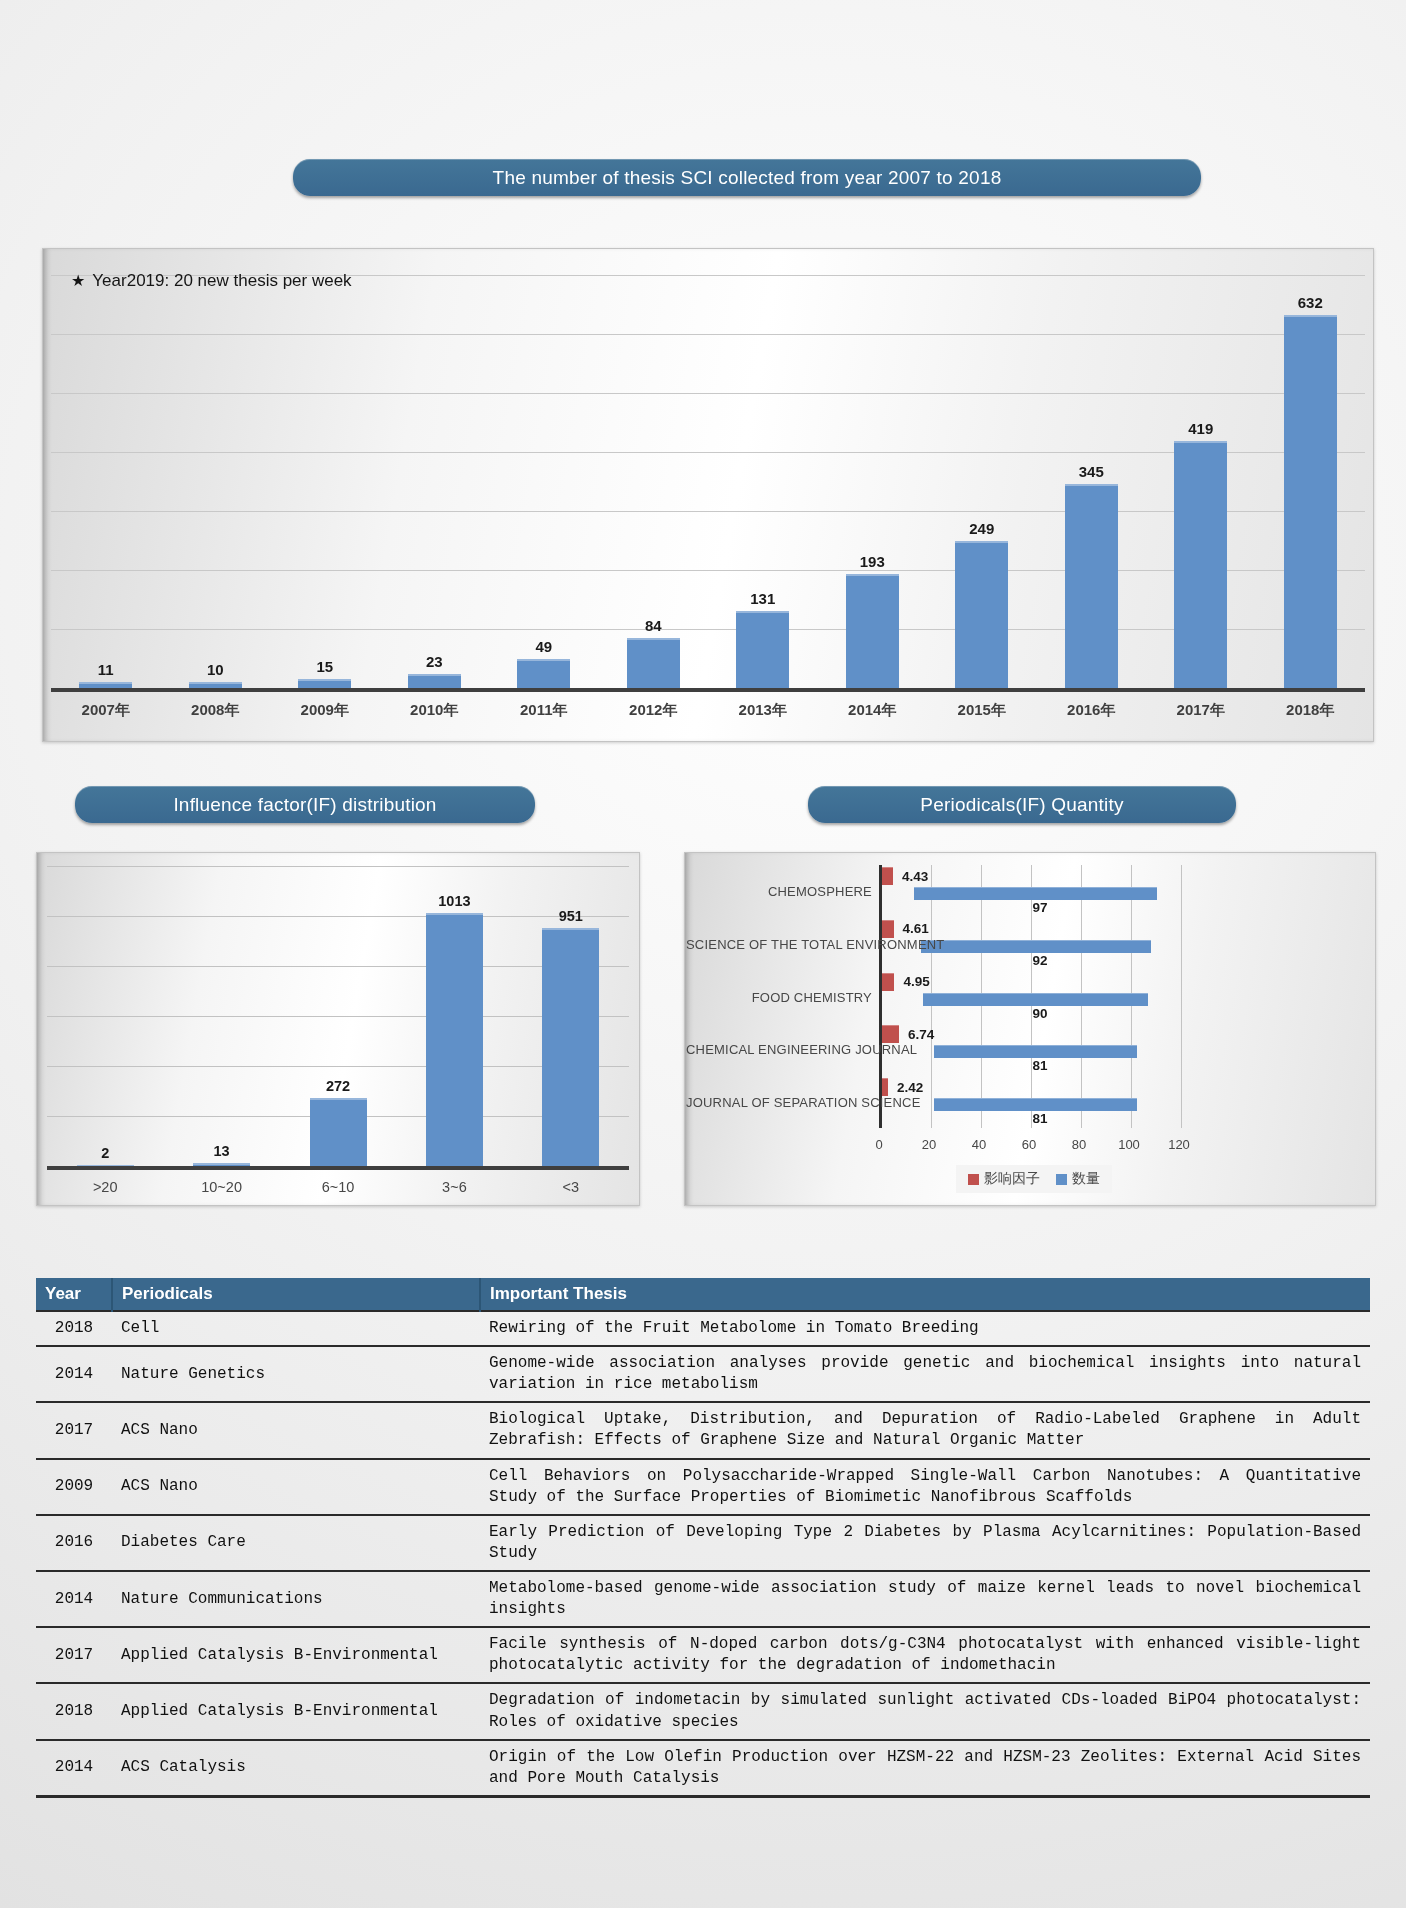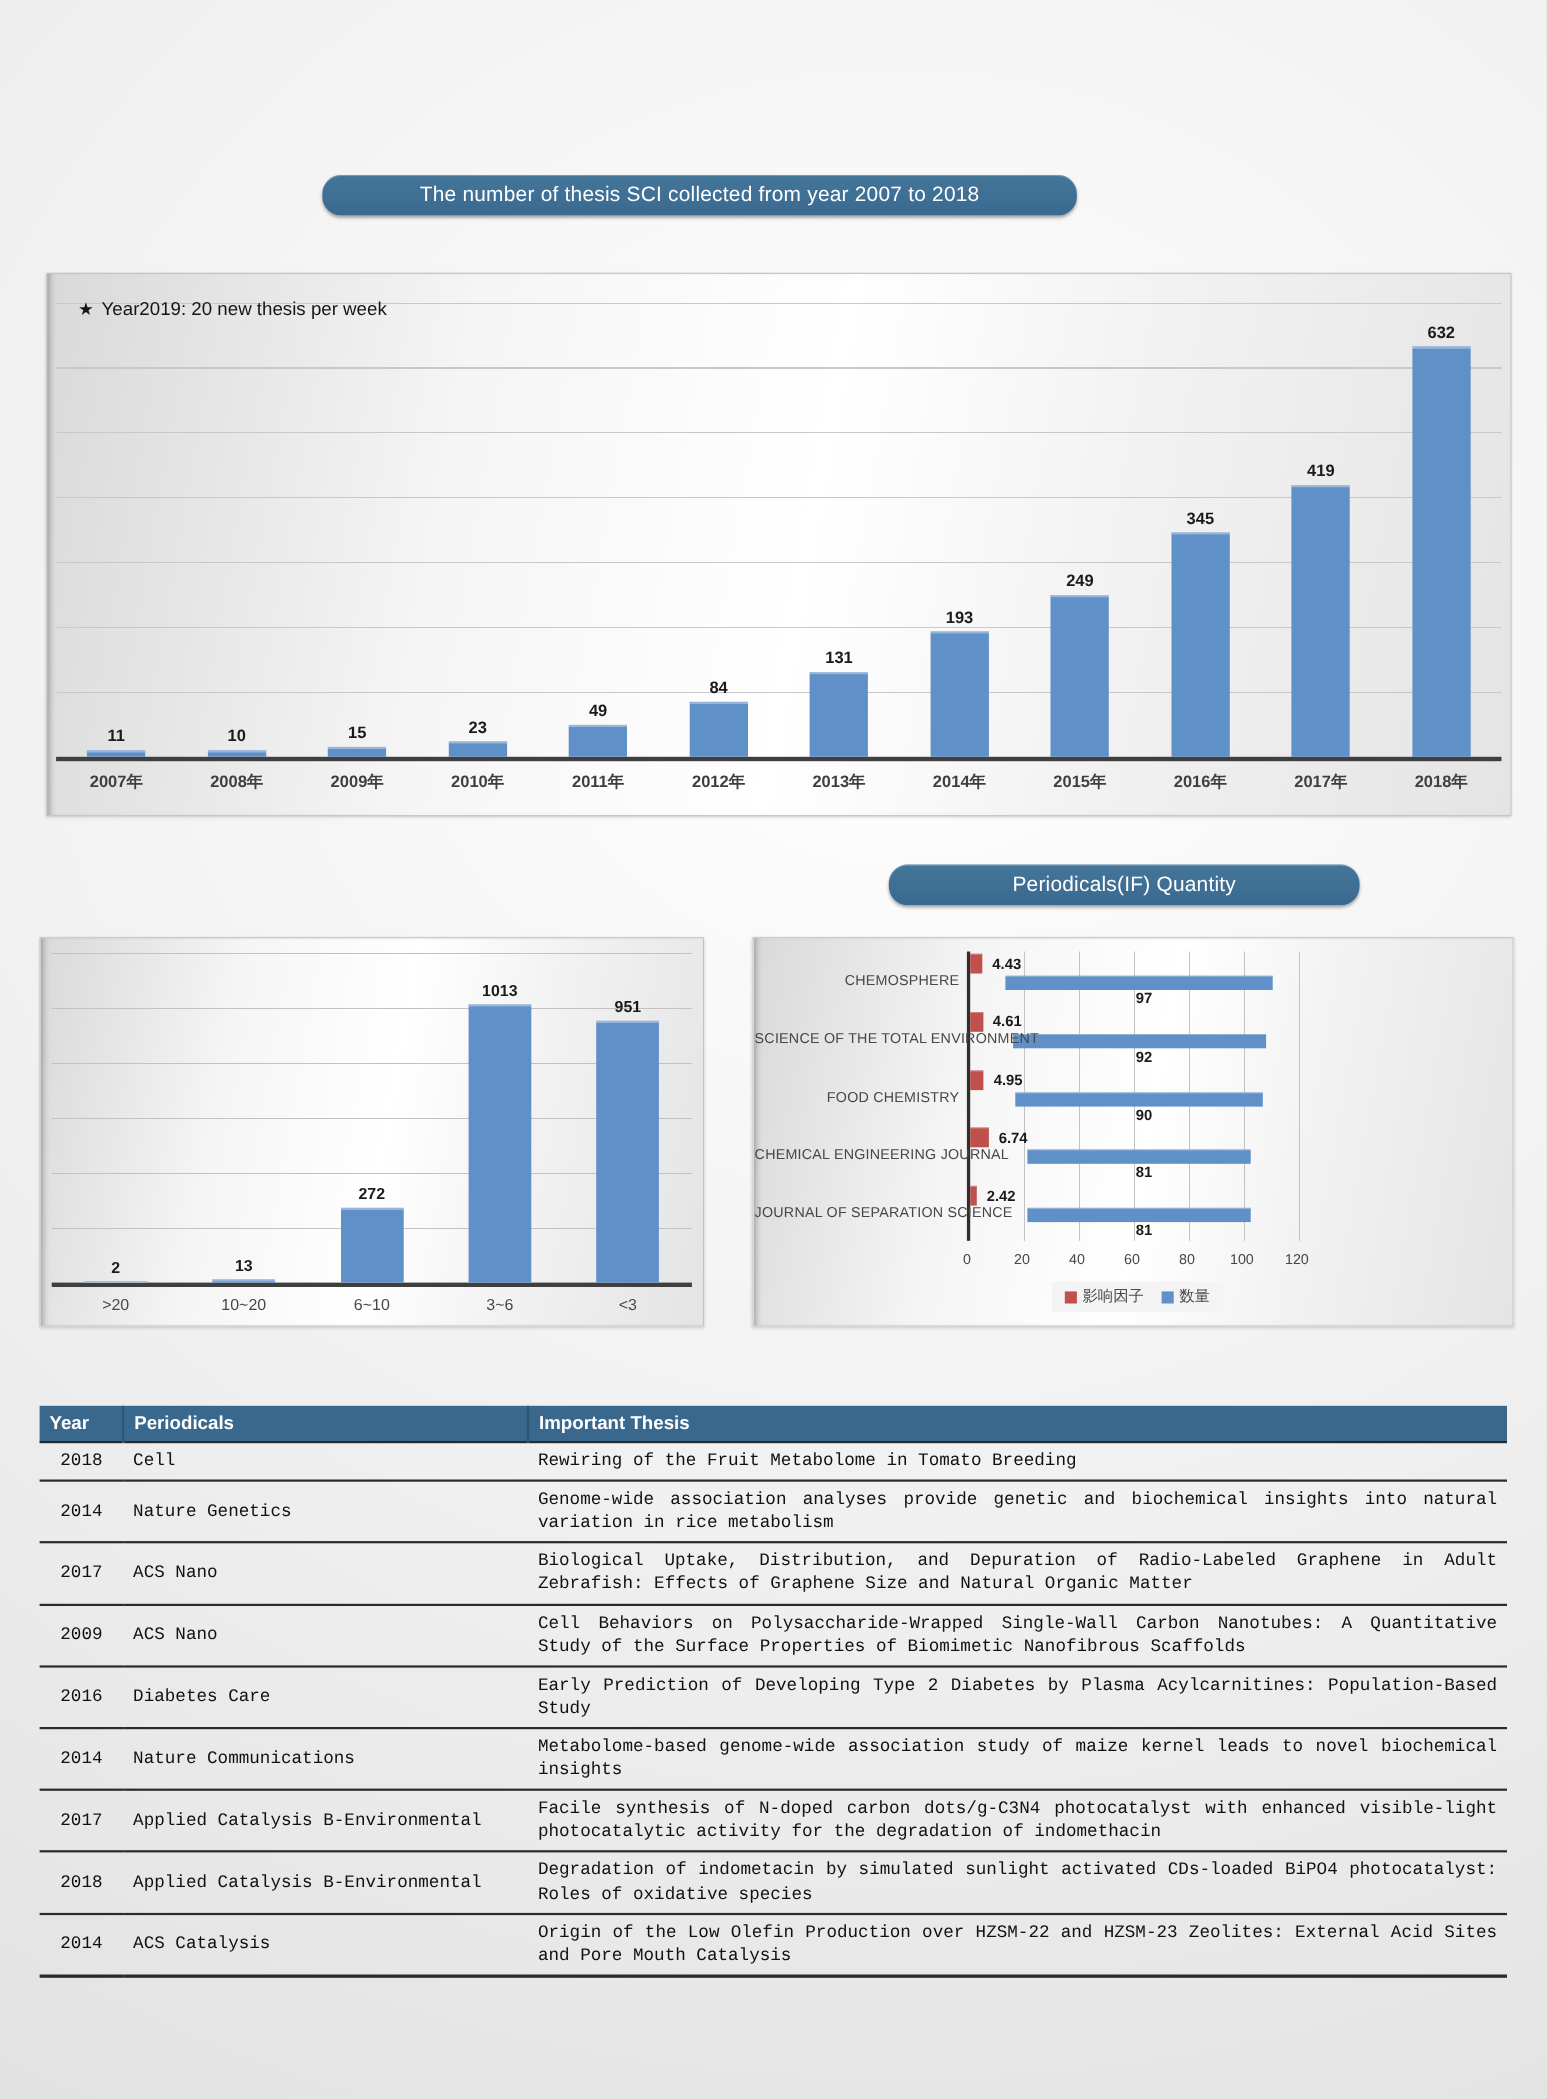--- a/index.html
+++ b/index.html
@@ -5,21 +5,21 @@
   html,body{margin:0;padding:0;}
   body{font-family:"Liberation Sans","DejaVu Sans",sans-serif;background:#e3e3e3;}
   .page{position:relative;width:1406px;height:1908px;overflow:hidden;
         background:radial-gradient(ellipse 120% 80% at 58% 30%, #ffffff 0%, #f2f2f2 48%, #e2e2e2 100%);}
 
   
   .banner{position:absolute;display:flex;align-items:center;justify-content:center;
           background:linear-gradient(to bottom,#447699,#3a6990);color:#fff;
           border-radius:17px;box-shadow:0 2px 3px rgba(0,0,0,.35), inset 0 1px 0 rgba(255,255,255,.25);}
   .banner span{font-size:19px;letter-spacing:.2px;}
-  .banner-main{left:293px;top:159px;width:686px;height:37px;}
+  .banner-main{left:293px;top:159px;width:908px;height:37px;}
   .banner-if{left:75px;top:786px;width:460px;height:37px;}
   .banner-per{left:808px;top:786px;width:428px;height:37px;}
 
   
   .panel{position:absolute;border:1px solid #c3c3c3;
          background:linear-gradient(100deg,#d9d9d9 0%,#f5f5f5 28%,#ffffff 52%,#f2f2f2 72%,#e4e4e4 100%);
          box-shadow:inset 6px 0 6px -4px rgba(0,0,0,.30), 0 1px 3px rgba(0,0,0,.18);}
   .main-panel{left:42px;top:248px;width:1330px;height:492px;}
   .if-panel{left:36px;top:852px;width:602px;height:352px;}
   .per-panel{left:684px;top:852px;width:690px;height:352px;}
@@ -152,20 +152,23 @@
         <div class="xlab">2012年</div>
         <div class="xlab">2013年</div>
         <div class="xlab">2014年</div>
         <div class="xlab">2015年</div>
         <div class="xlab">2016年</div>
         <div class="xlab">2017年</div>
         <div class="xlab">2018年</div>
       </div>
   </section>
 
+  <div class="banner banner-if">
+    <span>Influence factor(IF) distribution</span>
+  </div>
   <div class="banner banner-per">
     <span>Periodicals(IF) Quantity</span>
   </div>
 
   <section class="panel if-panel">
     <div class="vplot if-plot" id="if-plot">
         <div class="vcol">
           <div class="vval">2</div>
           <div class="vbar" style="height: 1px;"></div>
         </div>

